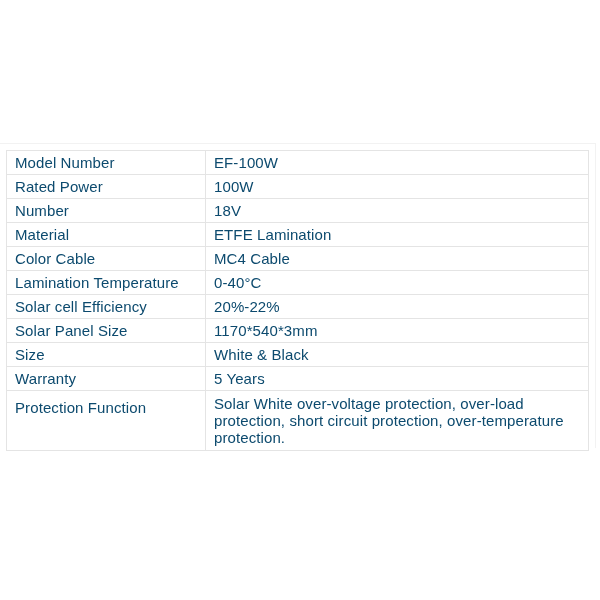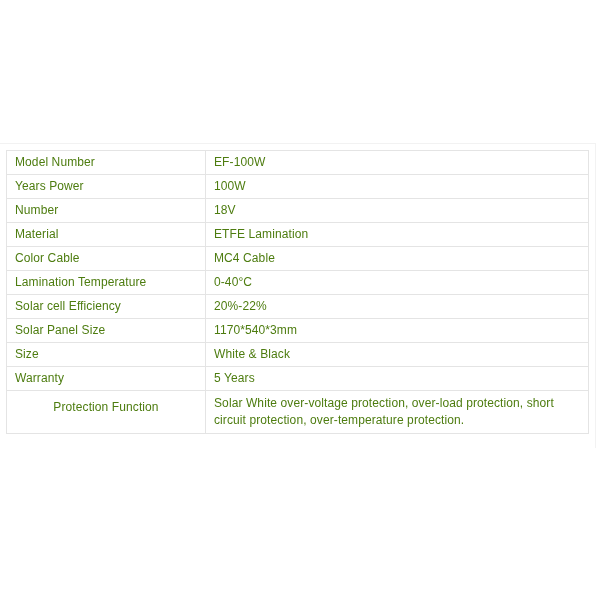--- a/index.html
+++ b/index.html
@@ -30,22 +30,22 @@
   .spec-wrap {
     position: absolute;
     top: 150px;
     left: 6px;
     width: 583px;
   }
   table.spec-table {
     width: 100%;
     border-collapse: collapse;
     table-layout: fixed;
-    font-size: 12px;
-    color: #4d7c0f;
+    font-size: 15px;
+    color: #0c4a6e;
   }
   table.spec-table td {
     border: 1px solid #e4e4e4;
     padding: 0 8px;
     height: 24px;
     vertical-align: middle;
     line-height: 17px;
     letter-spacing: 0.1px;
     overflow: hidden;
     white-space: nowrap;
@@ -68,21 +68,21 @@
       <colgroup>
           <col class="label-col">
           <col>
         </colgroup>
       <tbody>
         <tr>
           <td>Model Number</td>
           <td>EF-100W</td>
         </tr>
         <tr>
-          <td>Years Power</td>
+          <td>Rated Power</td>
           <td>100W</td>
         </tr>
         <tr>
           <td>Number</td>
           <td>18V</td>
         </tr>
         <tr>
           <td>Material</td>
           <td>ETFE Lamination</td>
         </tr>
@@ -104,19 +104,19 @@
         </tr>
         <tr>
           <td>Size</td>
           <td>White &amp; Black</td>
         </tr>
         <tr>
           <td>Warranty</td>
           <td>5 Years</td>
         </tr>
         <tr class="multiline">
-          <td style="vertical-align: top; padding-top: 8px; text-align: center;">Protection Function</td>
+          <td style="vertical-align: top; padding-top: 8px;">Protection Function</td>
           <td>Solar White over-voltage protection, over-load protection, short circuit protection, over-temperature protection.</td>
         </tr>
       </tbody>
     </table>
   </div>
 </div>
 
 </body></html>

